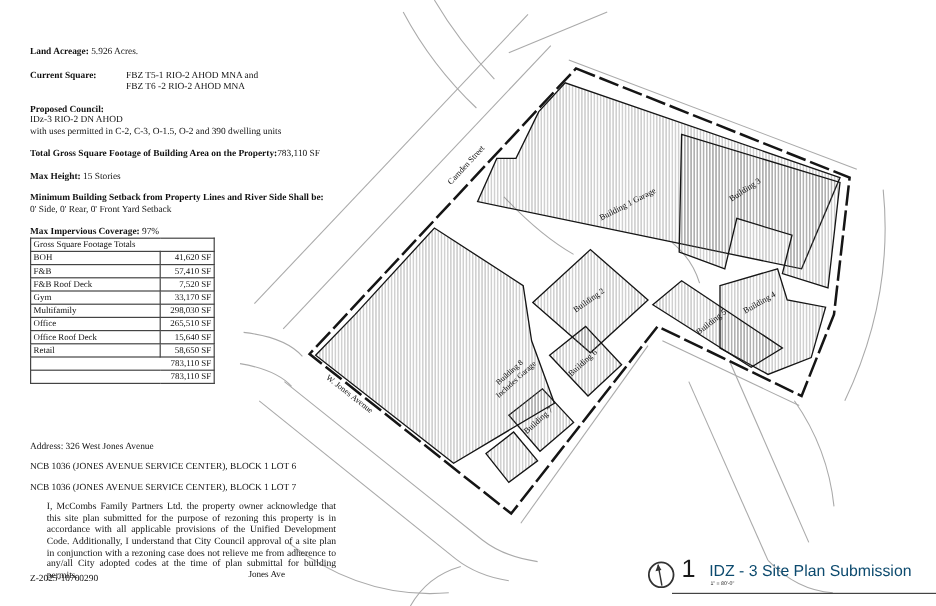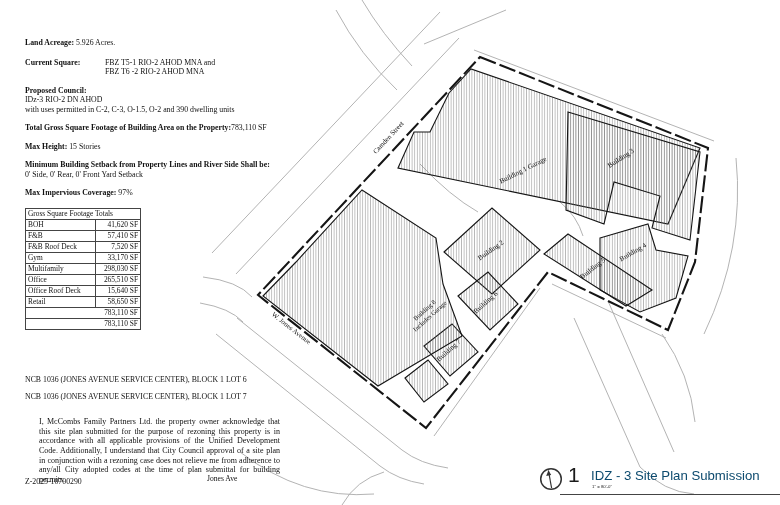--- a/index.html
+++ b/index.html
@@ -7,21 +7,21 @@
           font-family:"Liberation Serif","DejaVu Serif",serif; color:#111; }
   .abs { position:absolute; }
   
   .leftcol { left:25px; top:38px; width:262px; font-size:7.8px; line-height:1.22; }
   .blk { margin-top:9px; }
   .b { font-weight:bold; }
   .nowrap { white-space:nowrap; }
   .zonrow { display:flex; margin-top:10px; }
   .zonrow .zlabel { width:80px; flex:0 0 80px; font-weight:bold; }
   
-  .gsf { margin-top:10px; border-collapse:collapse; width:116px; font-size:7.4px; }
+  .gsf { border-collapse:collapse; width:154px; font-size:7.4px; }
   .gsf td { border:0.8px solid #444; padding:0.5px 2px 0.5px 2px; vertical-align:top; }
   .gsf td.v { text-align:right; width:40px; }
   .gsf td.t { text-align:right; }
   
   .addrblock { left:25px; top:367px; width:300px; font-size:7.8px; }
   .addr2 { margin-top:8px; }
   .legal { left:39px; top:417px; width:241px; font-size:8px; line-height:1.21; text-align:justify; }
   .casenum { left:25px; top:477px; font-size:7.8px; }
   .jonesave { left:207px; top:474px; font-size:7.6px; }
   
@@ -186,20 +186,21 @@
             <td colspan="2" class="t">783,110 SF</td>
           </tr>
         <tr>
             <td colspan="2" class="t">783,110 SF</td>
           </tr>
       </tbody>
     </table>
   </div>
 
   <div class="abs addrblock">
+    <div>Address: 326 West Jones Avenue</div>
     <div class="addr2">NCB 1036 (JONES AVENUE SERVICE CENTER), BLOCK 1 LOT 6</div>
     <div class="addr2">NCB 1036 (JONES AVENUE SERVICE CENTER), BLOCK 1 LOT 7</div>
   </div>
 
   <div class="abs legal">I, McCombs Family Partners Ltd. the property owner acknowledge that this site plan submitted for the purpose of rezoning this property is in accordance with all applicable provisions of the Unified Development Code. Additionally, I understand that City Council approval of a site plan in conjunction with a rezoning case does not relieve me from adherence to any/all City adopted codes at the time of plan submittal for building permits.</div>
 
   <div class="abs casenum">Z-2025-10700290</div>
   <div class="abs jonesave">Jones Ave</div>
 
   <div class="abs titleblock">

